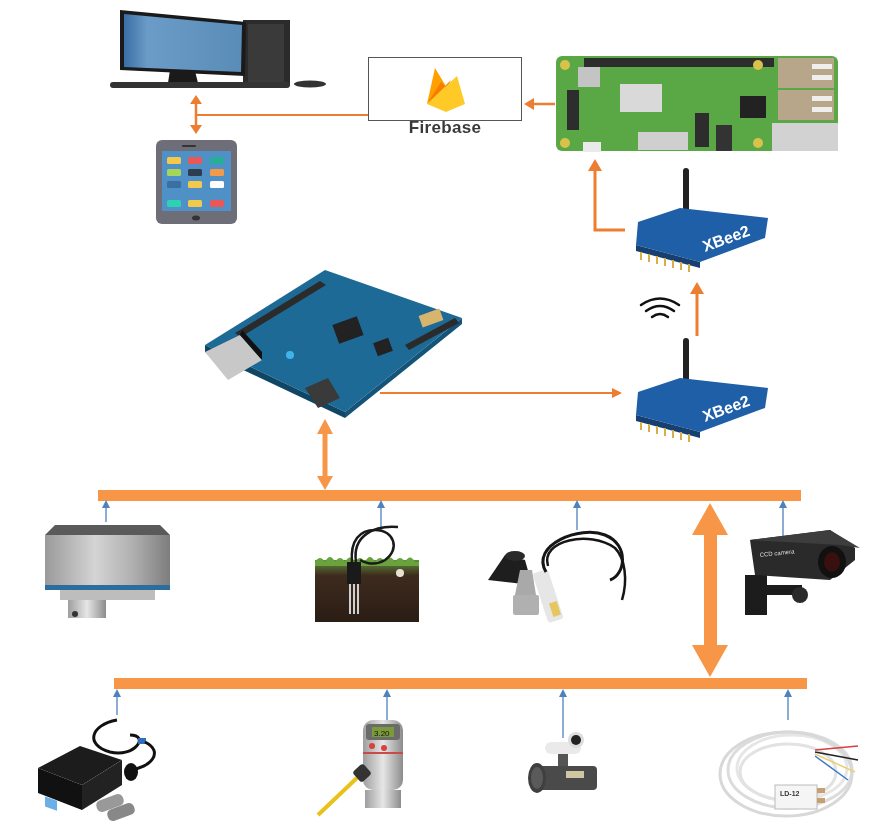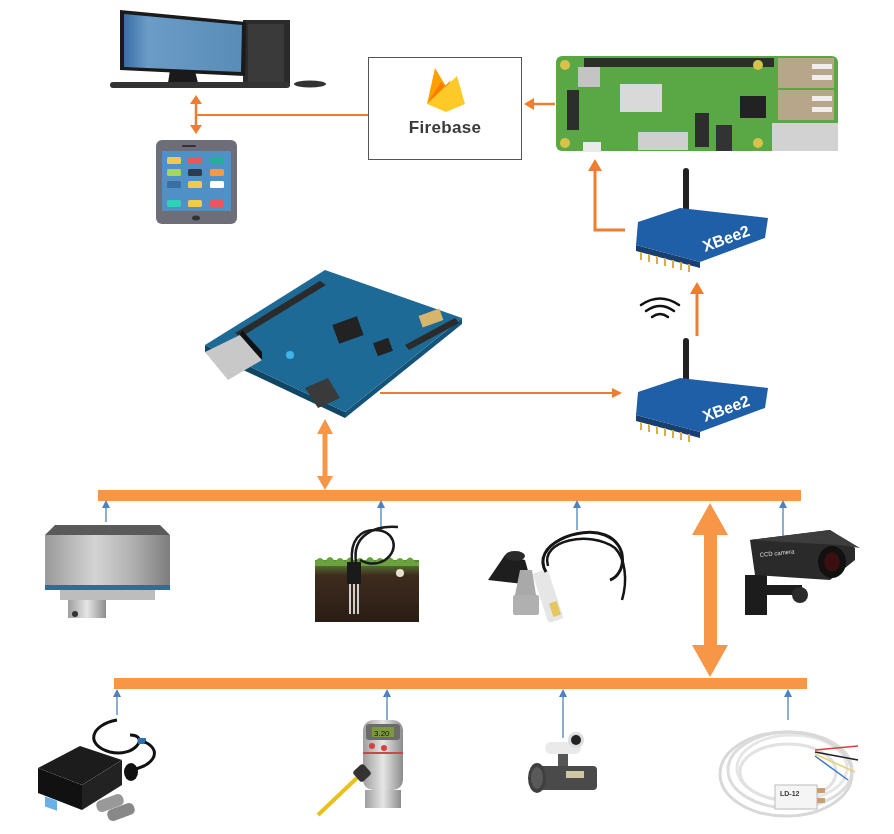--- a/index.html
+++ b/index.html
@@ -1,20 +1,20 @@
 <!DOCTYPE html>
 <html><head>
 <meta charset="utf-8">
 <style>
   html,body{margin:0;padding:0;background:#ffffff;}
   body{width:894px;height:834px;position:relative;overflow:hidden;font-family:"Liberation Sans",sans-serif;}
   .abs{position:absolute;}
   svg{display:block;}
   #canvas{position:absolute;left:0;top:0;}
-  .fb-box{position:absolute;left:368px;top:57px;width:154px;height:103px;border:1.5px solid #555;background:#fff;box-sizing:border-box;}
+  .fb-box{position:absolute;left:368px;top:57px;width:154px;height:64px;border:1.5px solid #555;background:#fff;box-sizing:border-box;}
   .fb-label{position:absolute;left:0;right:0;top:60px;text-align:center;font-weight:bold;font-size:17px;color:#3a3a3a;letter-spacing:0.3px;}
   .chip-text{font-family:"Liberation Sans",sans-serif;}
 </style>
 </head>
 <body>
 
 <svg id="canvas" width="894" height="834" viewBox="0 0 894 834">
   <defs>
     <marker id="oa" markerWidth="8" markerHeight="8" refX="4" refY="4" orient="auto" markerUnits="userSpaceOnUse">
       <path d="M0,0 L8,4 L0,8 z" fill="#ed7d31"></path>

